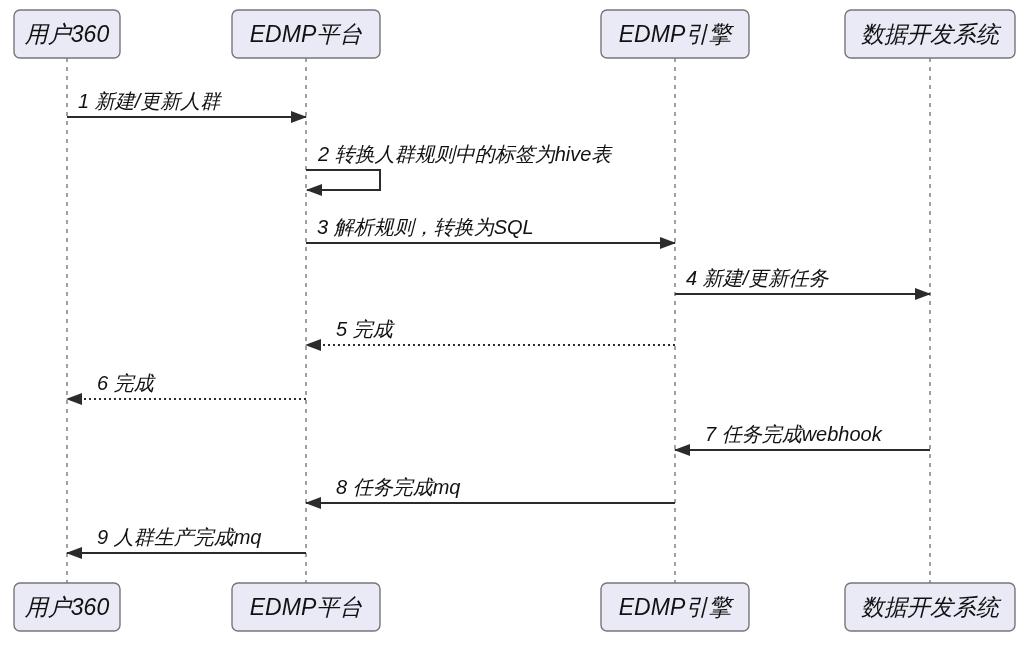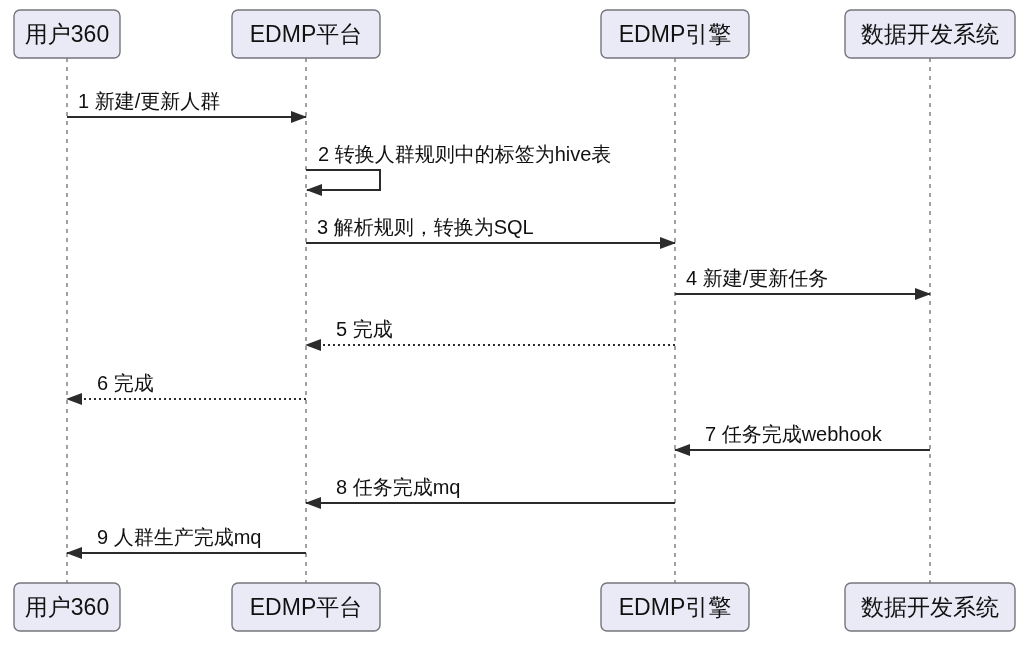--- a/index.html
+++ b/index.html
@@ -2,20 +2,21 @@
 <html><head>
 <meta charset="utf-8">
 <style>
   html, body { margin: 0; padding: 0; background: #ffffff; }
   #stage {
     position: relative;
     width: 1024px;
     height: 645px;
     background: #ffffff;
     overflow: hidden;
+    font-style: italic;
   }
   svg { display: block; }
   svg text {
     font-family: "Liberation Sans", sans-serif;
     font-weight: 400;
   }
   svg text.participant { font-size: 23px; }
   svg text.message { font-size: 20px; }
 </style>
 </head>

